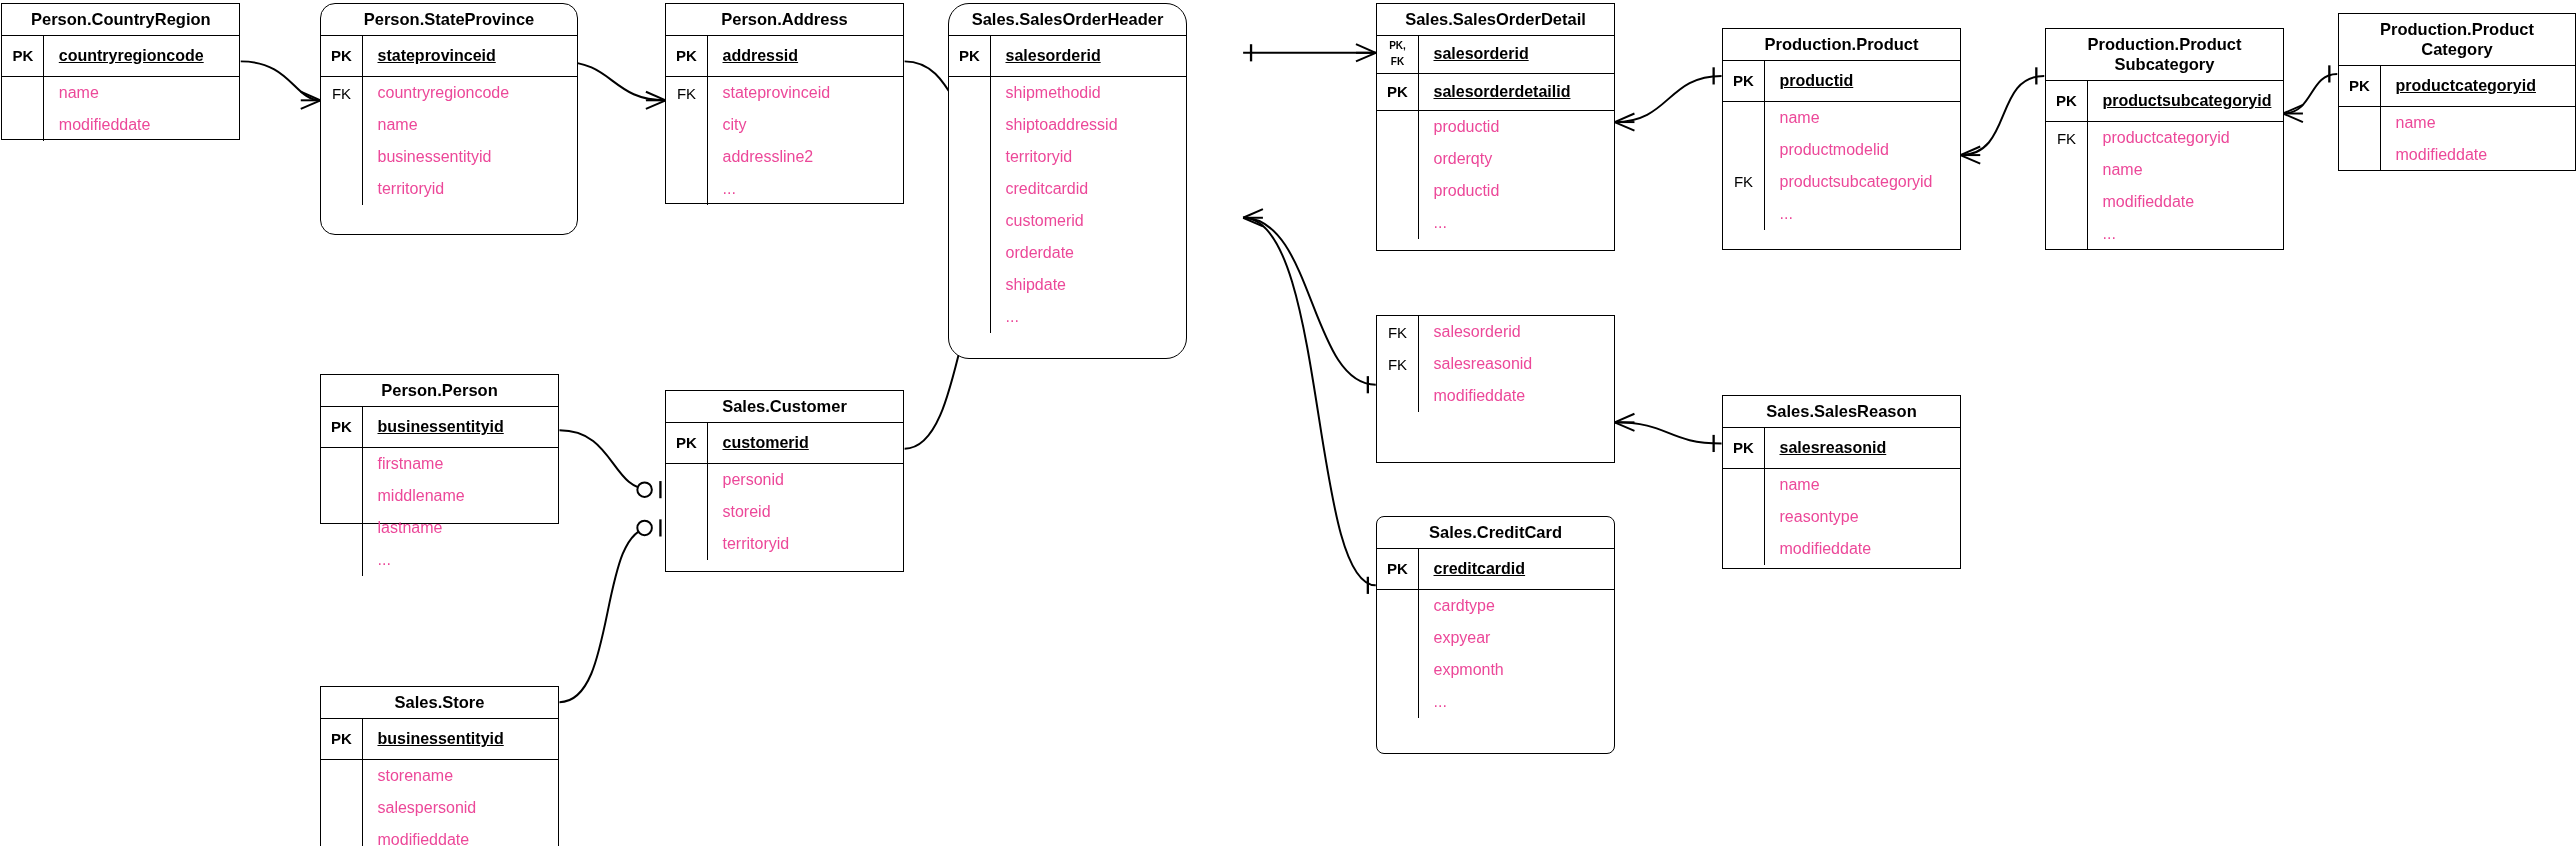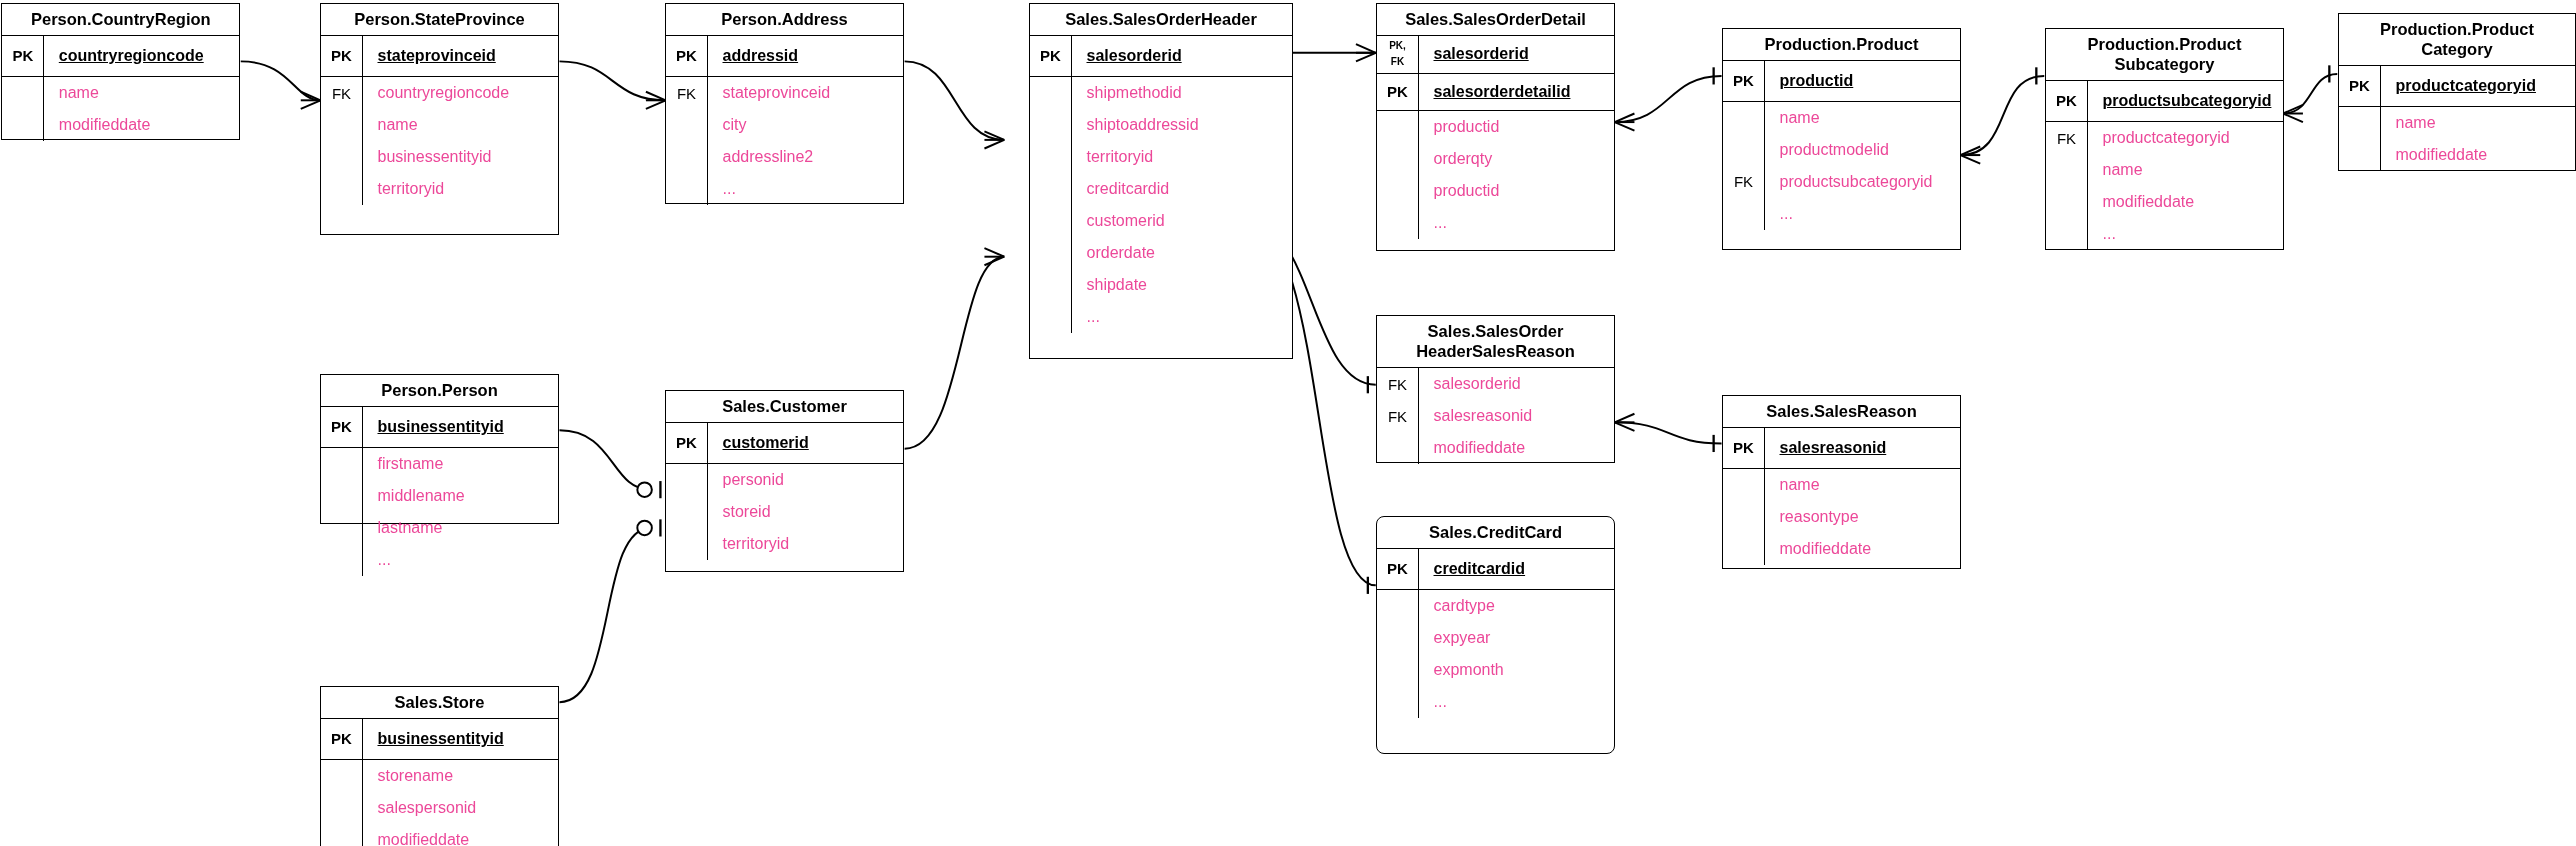--- a/index.html
+++ b/index.html
@@ -190,21 +190,21 @@
     </div>
     <div class="attrblock">
       <div class="keycol"></div>
       <div class="namecol">
         <div class="attrline">name</div>
         <div class="attrline">modifieddate</div>
       </div>
     </div>
   </div>
 
-  <div class="entity" style="left:320px;top:2.6px;width:239px;height:232px;">
+  <div class="entity" style="left:320px;top:2.6px;width:258px;height:232px;border-radius:15px;">
     <div class="ent-title">Person.StateProvince</div>
     <div class="erow sep">
       <div class="keycell pk">PK</div>
       <div class="fieldcell key">stateprovinceid</div>
     </div>
     <div class="attrblock">
       <div class="keycol">
         <span class="kmark" style="top:8px;">FK</span>
       </div>
       <div class="namecol">
@@ -228,21 +228,21 @@
       </div>
       <div class="namecol">
         <div class="attrline">stateprovinceid</div>
         <div class="attrline">city</div>
         <div class="attrline">addressline2</div>
         <div class="attrline">...</div>
       </div>
     </div>
   </div>
 
-  <div class="entity" style="left:1029px;top:2.6px;width:264px;height:356px;">
+  <div class="entity" style="left:948px;top:2.6px;width:239px;height:356px;border-radius:21px;">
     <div class="ent-title">Sales.SalesOrderHeader</div>
     <div class="erow sep">
       <div class="keycell pk">PK</div>
       <div class="fieldcell key">salesorderid</div>
     </div>
     <div class="attrblock">
       <div class="keycol"></div>
       <div class="namecol">
         <div class="attrline">shipmethodid</div>
         <div class="attrline">shiptoaddressid</div>
@@ -376,22 +376,20 @@
       <div class="keycol"></div>
       <div class="namecol">
         <div class="attrline">storename</div>
         <div class="attrline">salespersonid</div>
         <div class="attrline">modifieddate</div>
       </div>
     </div>
   </div>
 
   <div class="entity" style="left:1376px;top:315px;width:239px;height:148px;">
-    <div class="ent-title">Sales.SalesOrder
-HeaderSalesReason</div>
     <div class="attrblock">
       <div class="keycol">
         <span class="kmark" style="top:8px;">FK</span>
         <span class="kmark" style="top:40px;">FK</span>
       </div>
       <div class="namecol">
         <div class="attrline">salesorderid</div>
         <div class="attrline">salesreasonid</div>
         <div class="attrline">modifieddate</div>
       </div>

